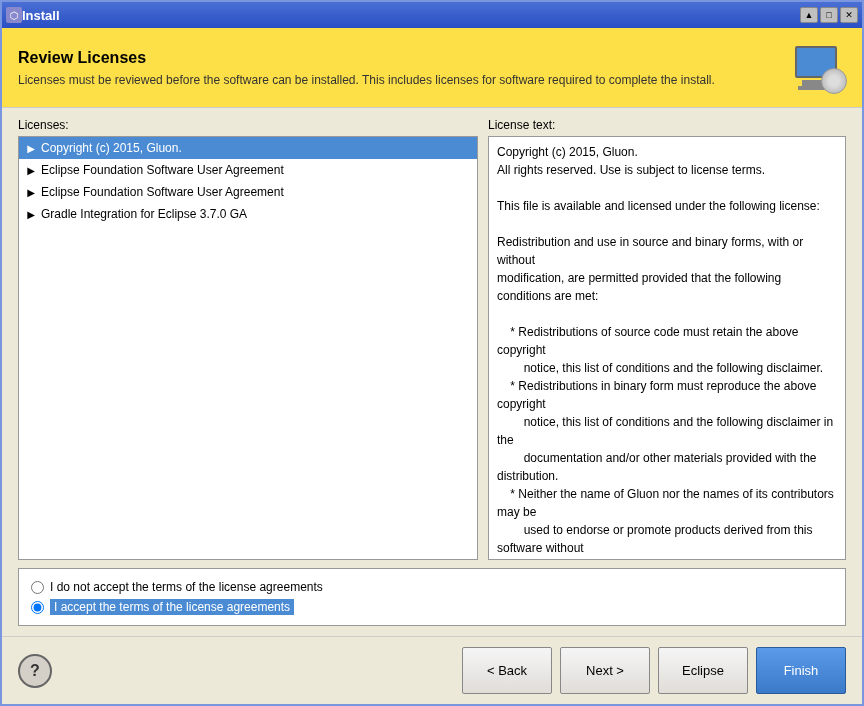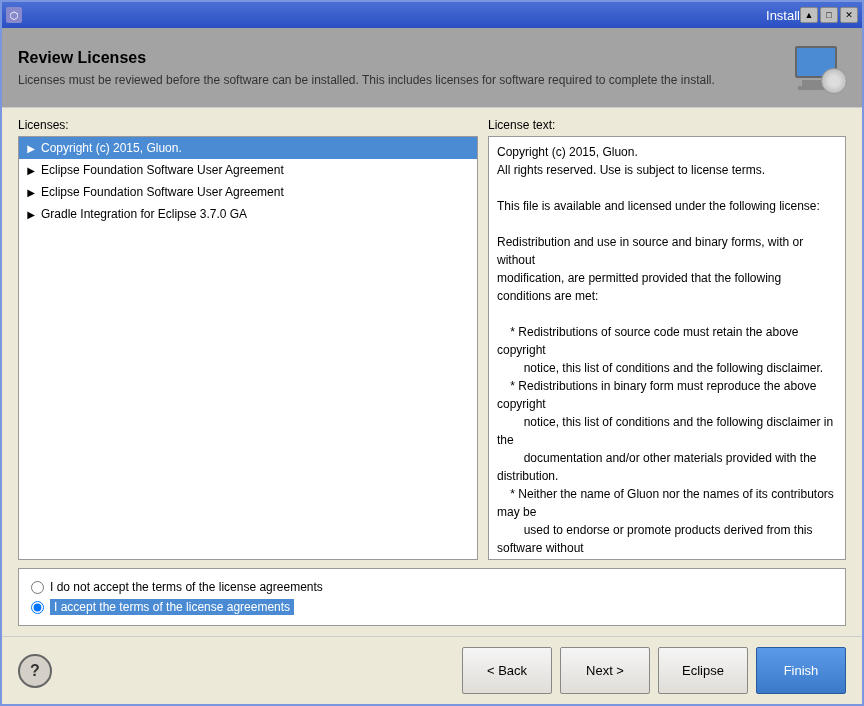--- a/index.html
+++ b/index.html
@@ -44,23 +44,23 @@
       border-radius: 2px;
       display: flex;
       align-items: center;
       justify-content: center;
       color: white;
       font-size: 10px;
     }
     .titlebar-title {
       color: white;
       font-size: 13px;
-      font-weight: normal;
-      flex: 1;
-      text-align: right;
+      font-weight: bold;
+      flex: 1;
+      text-align: left;
     }
     .titlebar-controls {
       display: flex;
       gap: 2px;
       align-items: center;
     }
     .titlebar-btn {
       width: 18px;
       height: 16px;
       background: #c0c0c0;
@@ -68,21 +68,21 @@
       border-radius: 2px;
       cursor: pointer;
       display: flex;
       align-items: center;
       justify-content: center;
       font-size: 9px;
     }
 
     
     .header-section {
-      background: #a3a3a3;
+      background: #fde047;
       padding: 12px 16px;
       display: flex;
       align-items: center;
       justify-content: space-between;
       border-bottom: 1px solid #ccc;
       flex-shrink: 0;
     }
     .header-text h2 {
       font-size: 16px;
       font-weight: bold;

